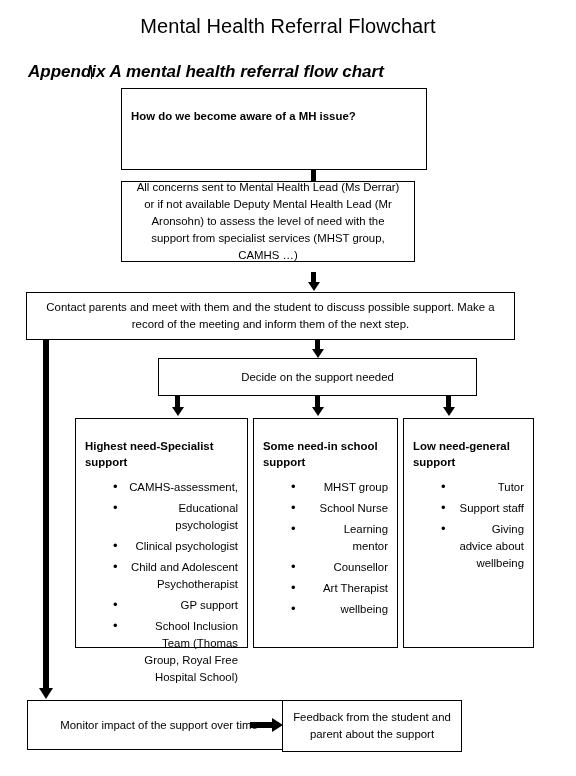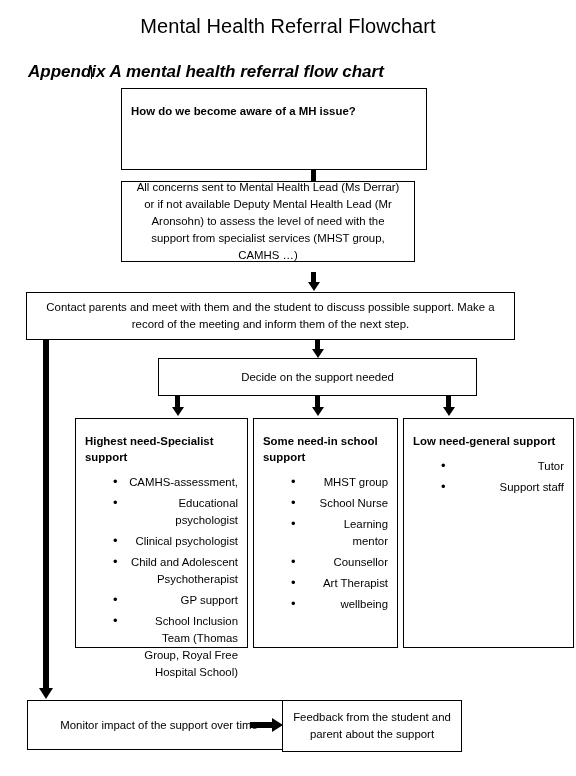--- a/index.html
+++ b/index.html
@@ -60,21 +60,21 @@
     background: #ffffff;
     font-size: 11.4px;
     line-height: 17px;
   }
   .box-inner {
     padding: 7px 9px 6px 9px;
   }
   .box-heading {
     font-weight: bold;
     text-align: left;
-    margin: 7px 0 9px 0;
+    margin: 12px 0 9px 0;
     line-height: 16px;
   }
   .box-body-center {
     text-align: center;
   }
 
   .center-mid {
     display: flex;
     align-items: center;
     justify-content: center;
@@ -219,26 +219,27 @@
         <li>MHST group</li>
         <li>School Nurse</li>
         <li>Learning mentor</li>
         <li>Counsellor</li>
         <li>Art Therapist</li>
         <li>wellbeing</li>
       </ul>
     </div>
   </div>
 
-  <div class="flow-box" style="left:403px; top:418px; width:171px; height:230px;">
+  <div class="flow-box" style="left:403px; top:418px; width:131px; height:230px;">
     <div class="box-inner">
       <div class="box-heading">Low need-general support</div>
       <ul class="bullet-list">
         <li>Tutor</li>
         <li>Support staff</li>
+        <li>Giving advice about wellbeing</li>
       </ul>
     </div>
   </div>
 
   <div class="flow-box" style="left:27px; top:700px; width:264px; height:50px;">
     <div class="center-mid">
       <div>Monitor impact of the support over time</div>
     </div>
   </div>
 

